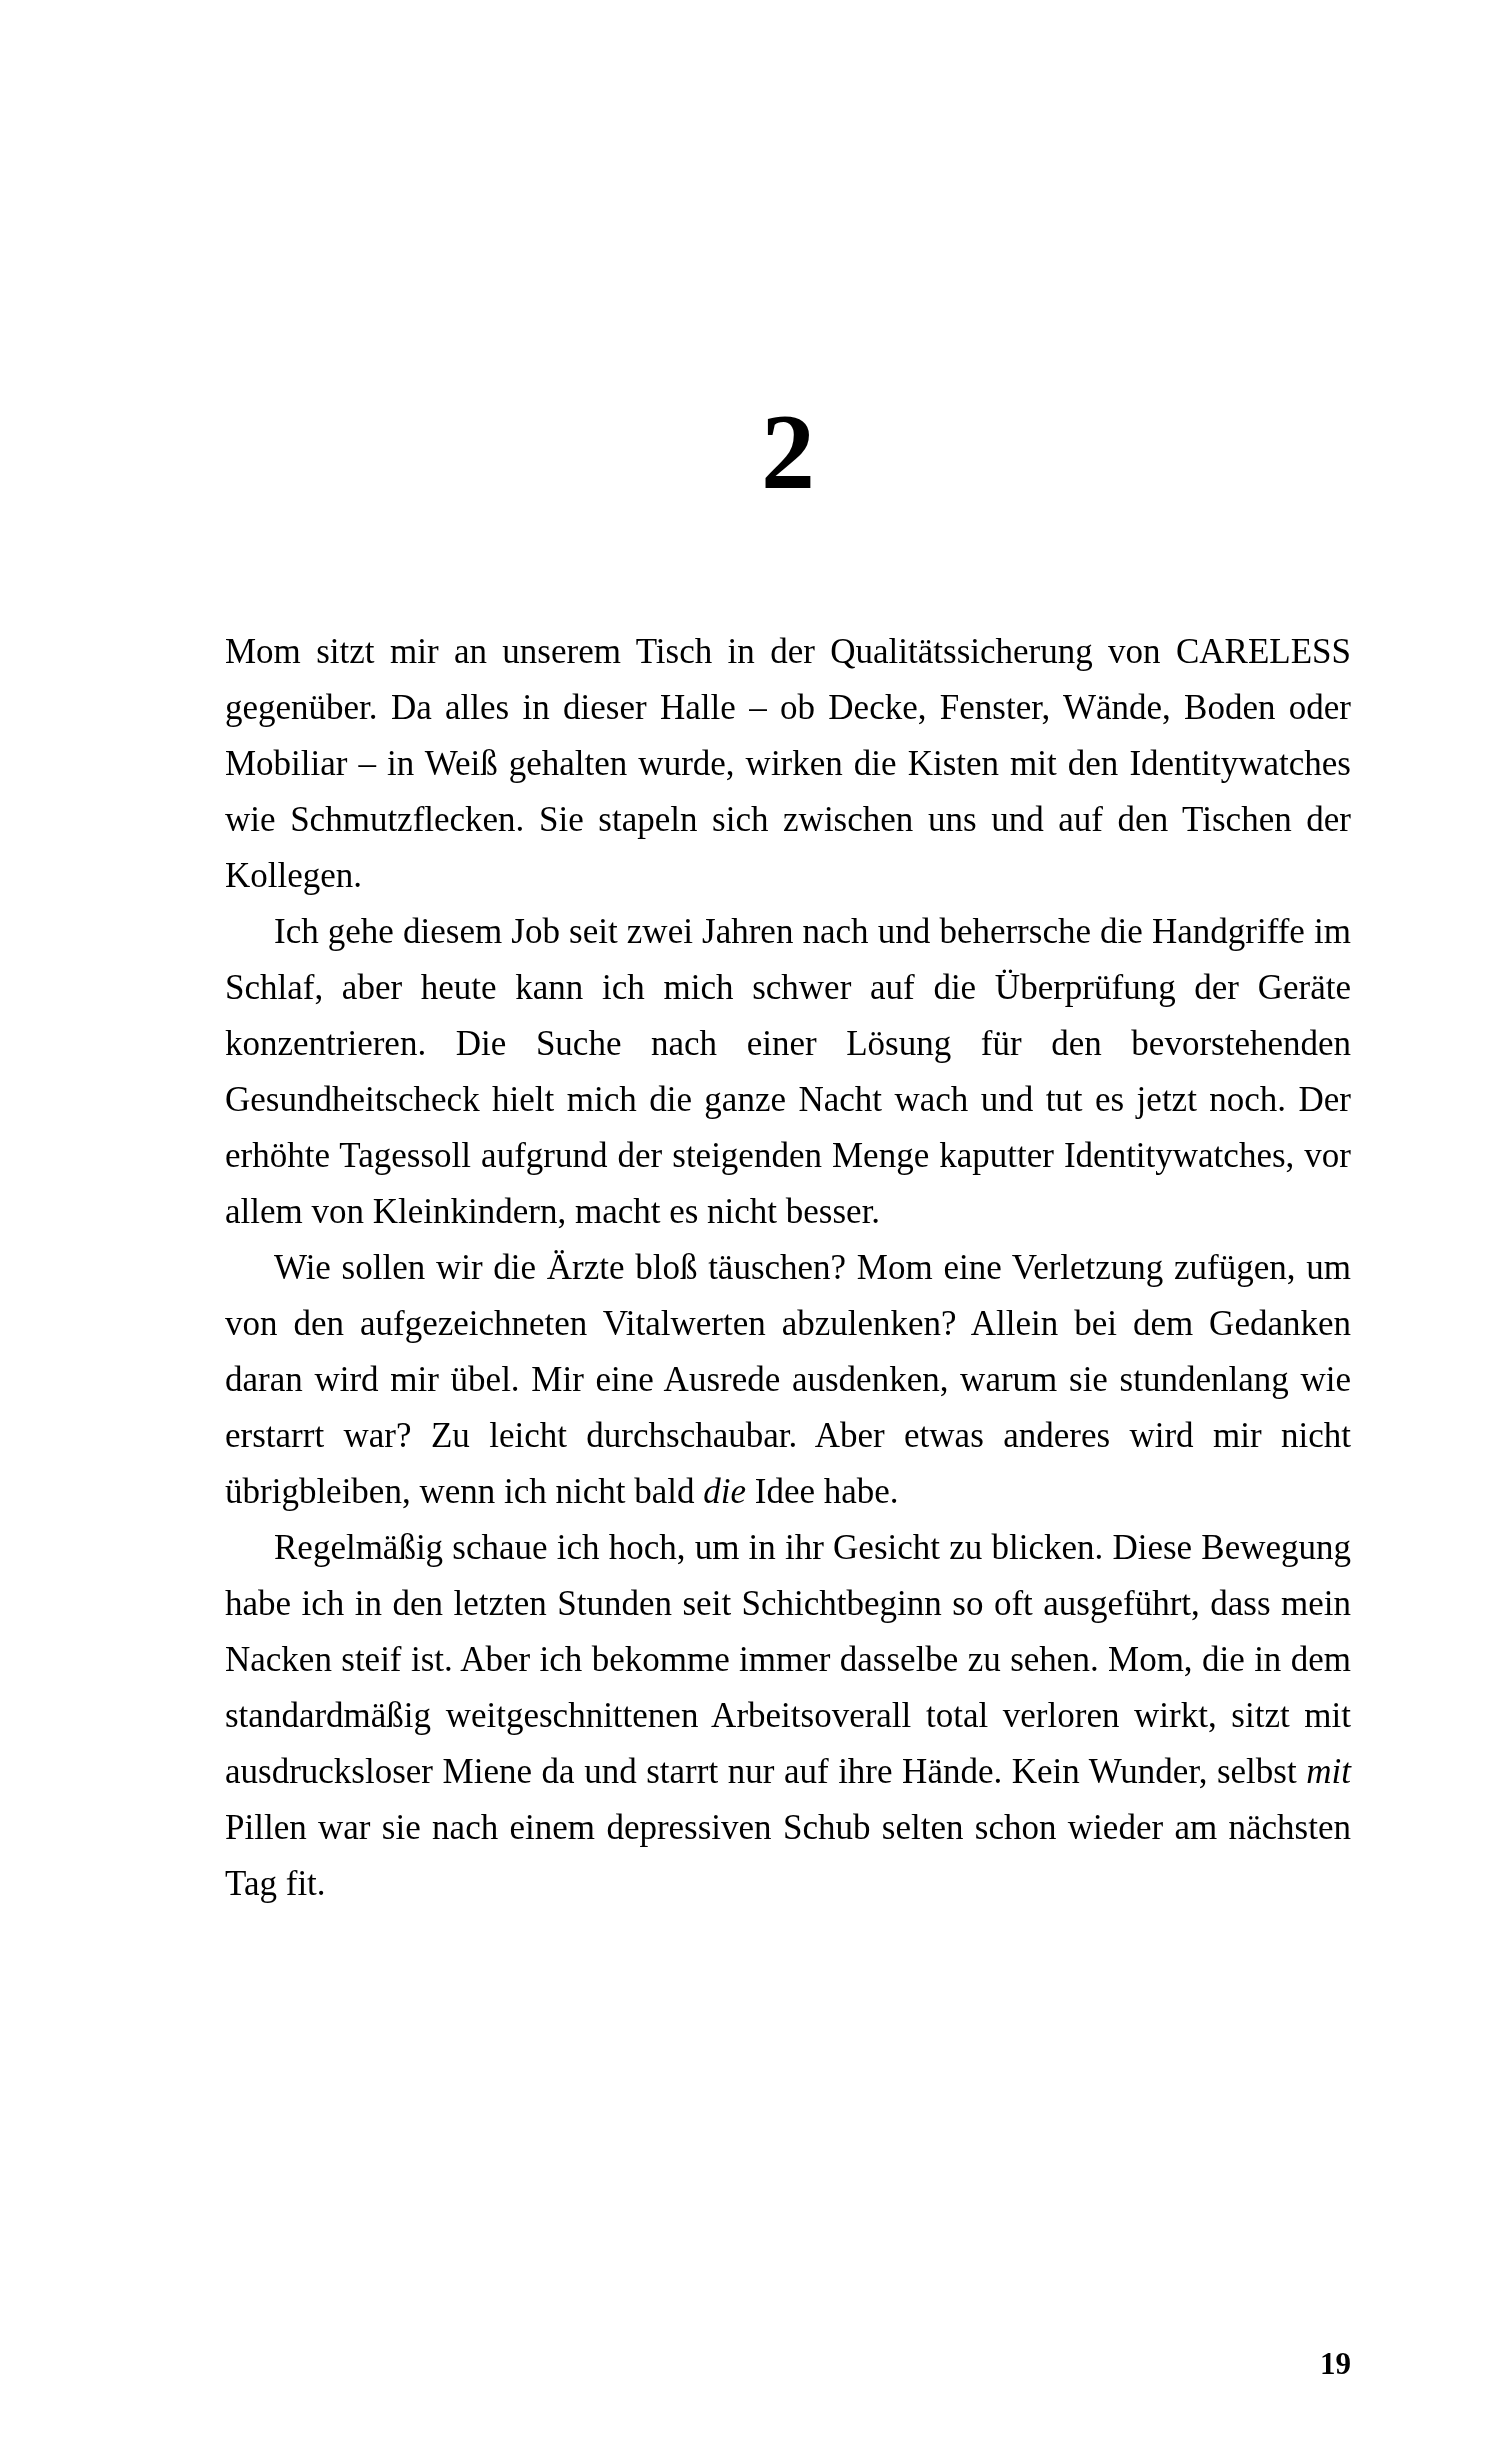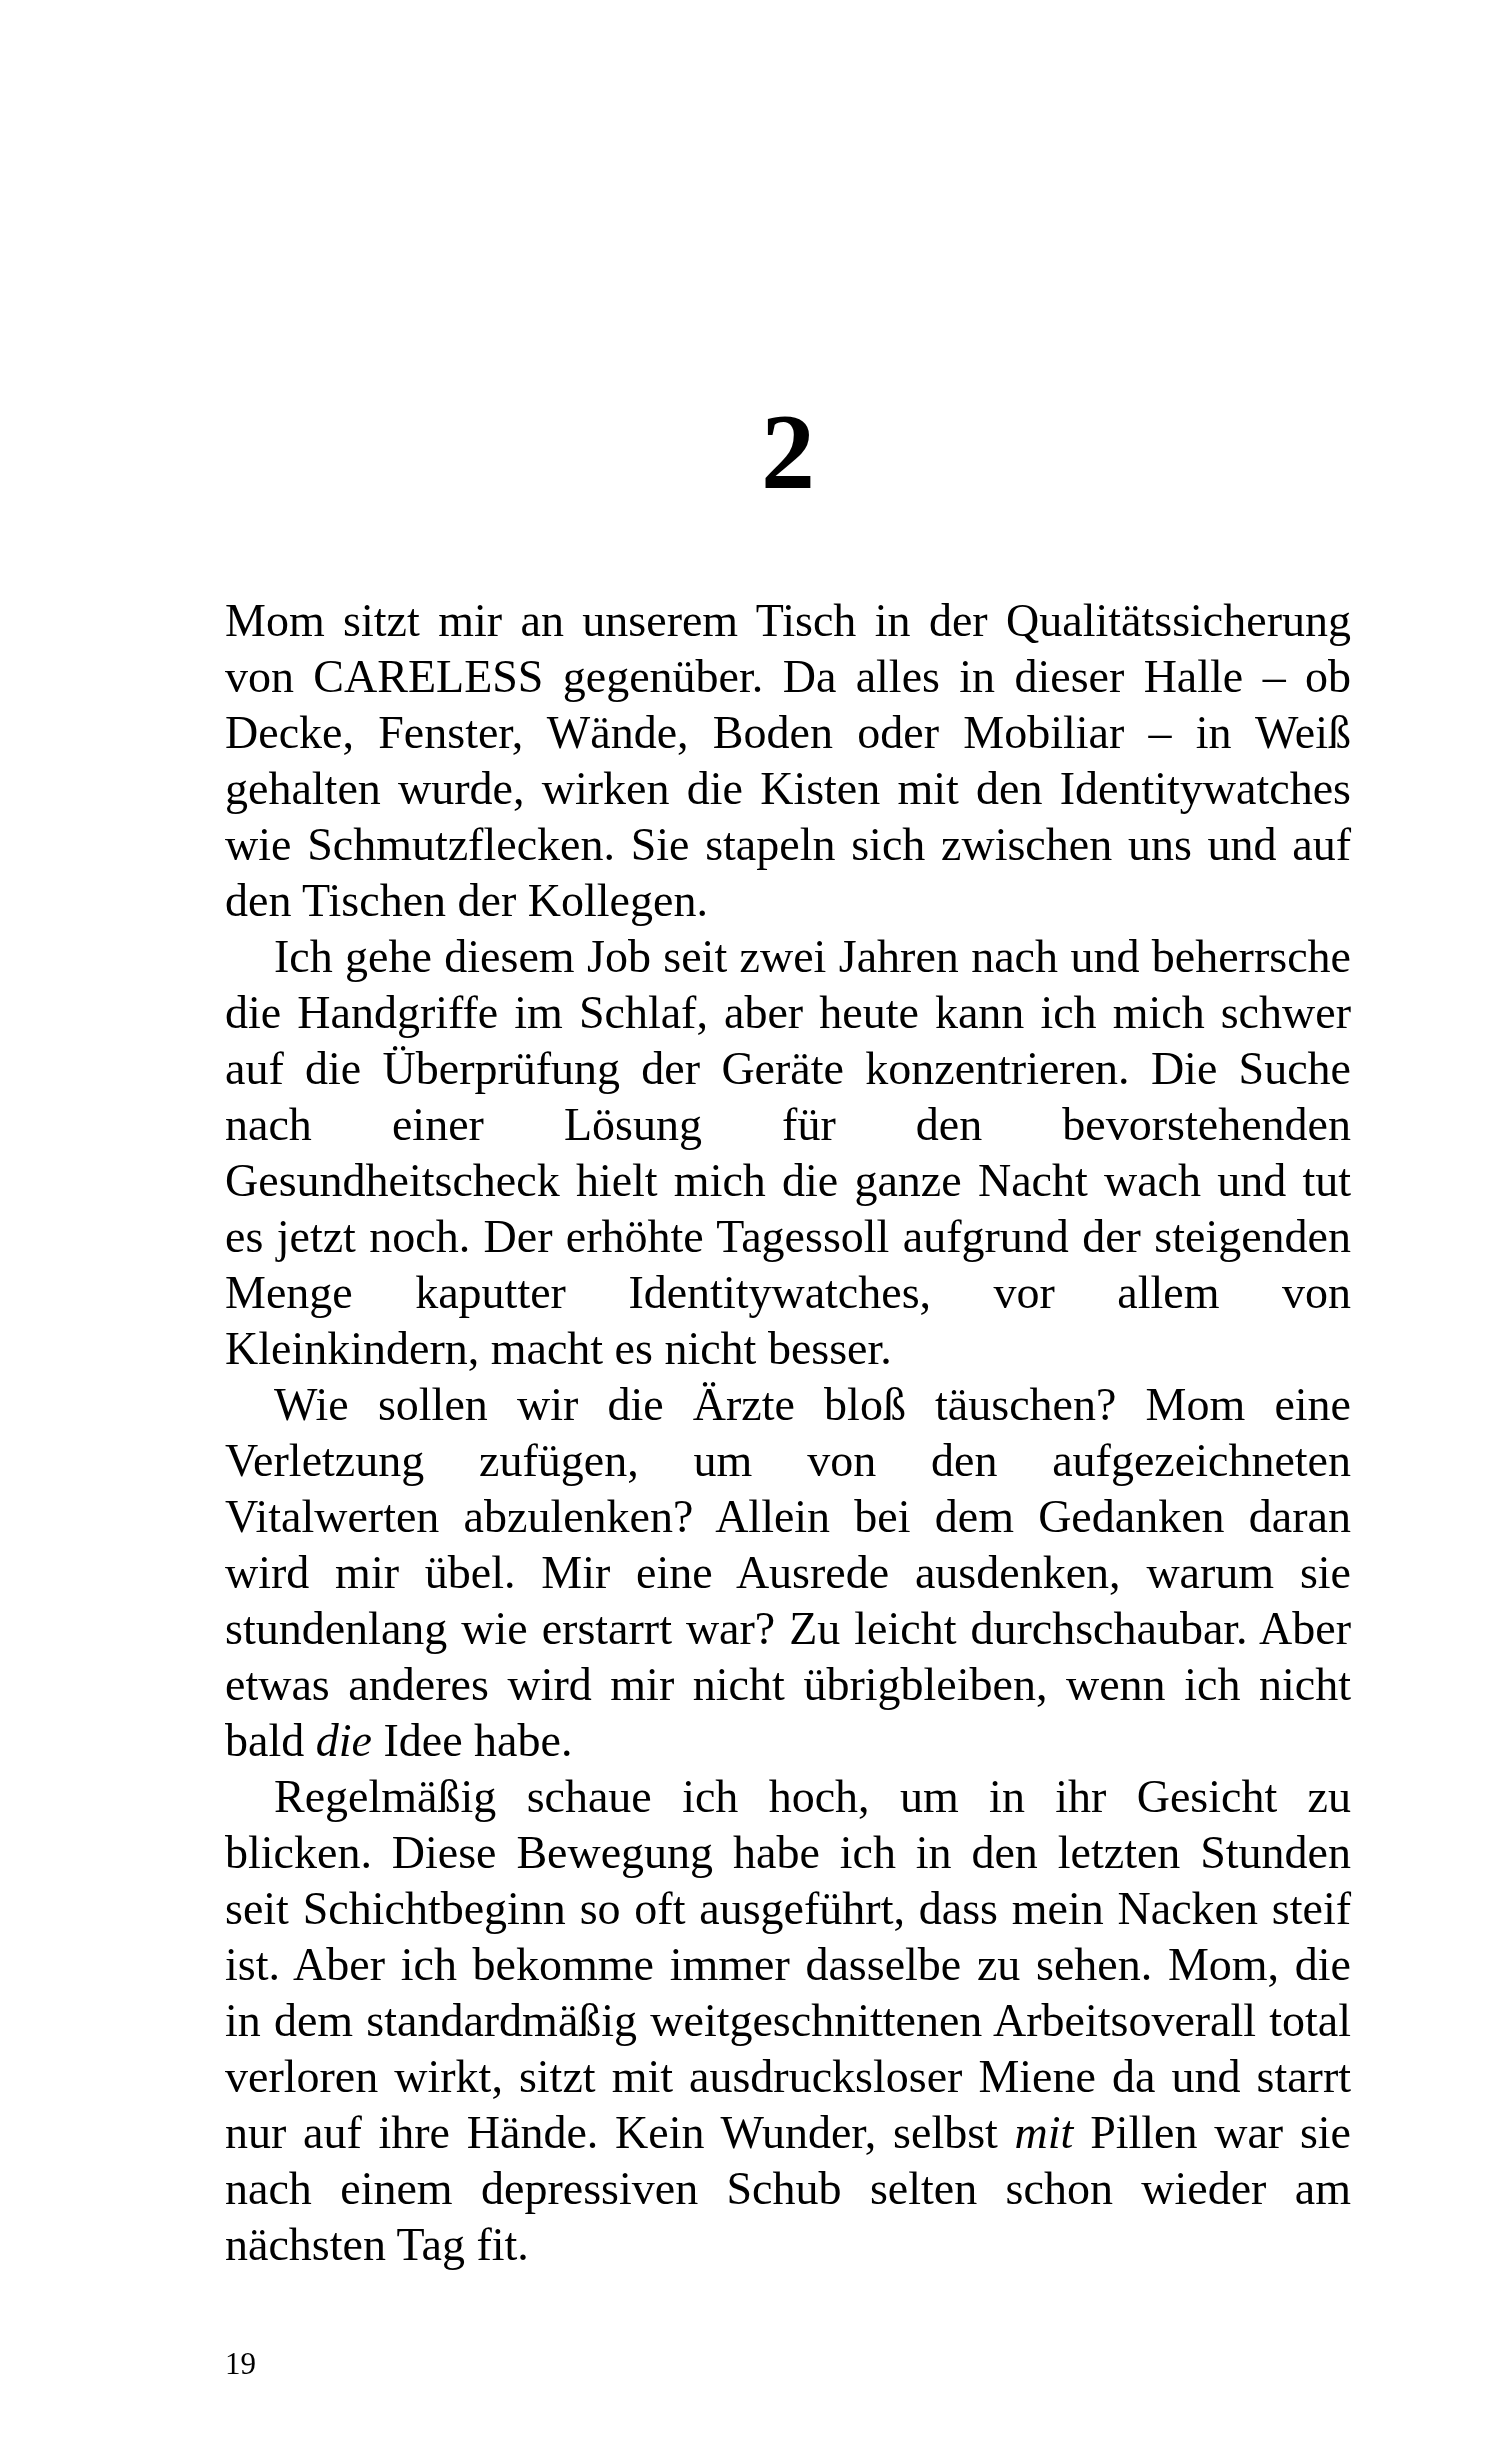--- a/index.html
+++ b/index.html
@@ -32,43 +32,44 @@
     line-height: 1;
     font-weight: bold;
   }
   .chapter-title {
     margin-top: 34px;
     font-size: 49px;
     line-height: 1.1;
     font-weight: bold;
   }
   .body-text {
-    margin-top: 87px;
-    font-size: 46px;
+    margin-top: 118px;
+    font-size: 35px;
     line-height: 56px;
     text-align: justify;
     text-justify: inter-word;
   }
   .para {
     margin: 0;
   }
   .para.indent {
     text-indent: 49px;
   }
   .para em {
     font-style: italic;
   }
   .page-number {
     position: absolute;
     bottom: 59px;
     left: 225px;
     width: 1126px;
-    text-align: left;
+    text-align: right;
     font-size: 31px;
     line-height: 1;
+    font-weight: bold;
   }
 </style>
 </head>
 <body>
 
 <div class="page">
 
   <header class="chapter-head text-column">
     <div class="chapter-number">2</div>
   </header>

